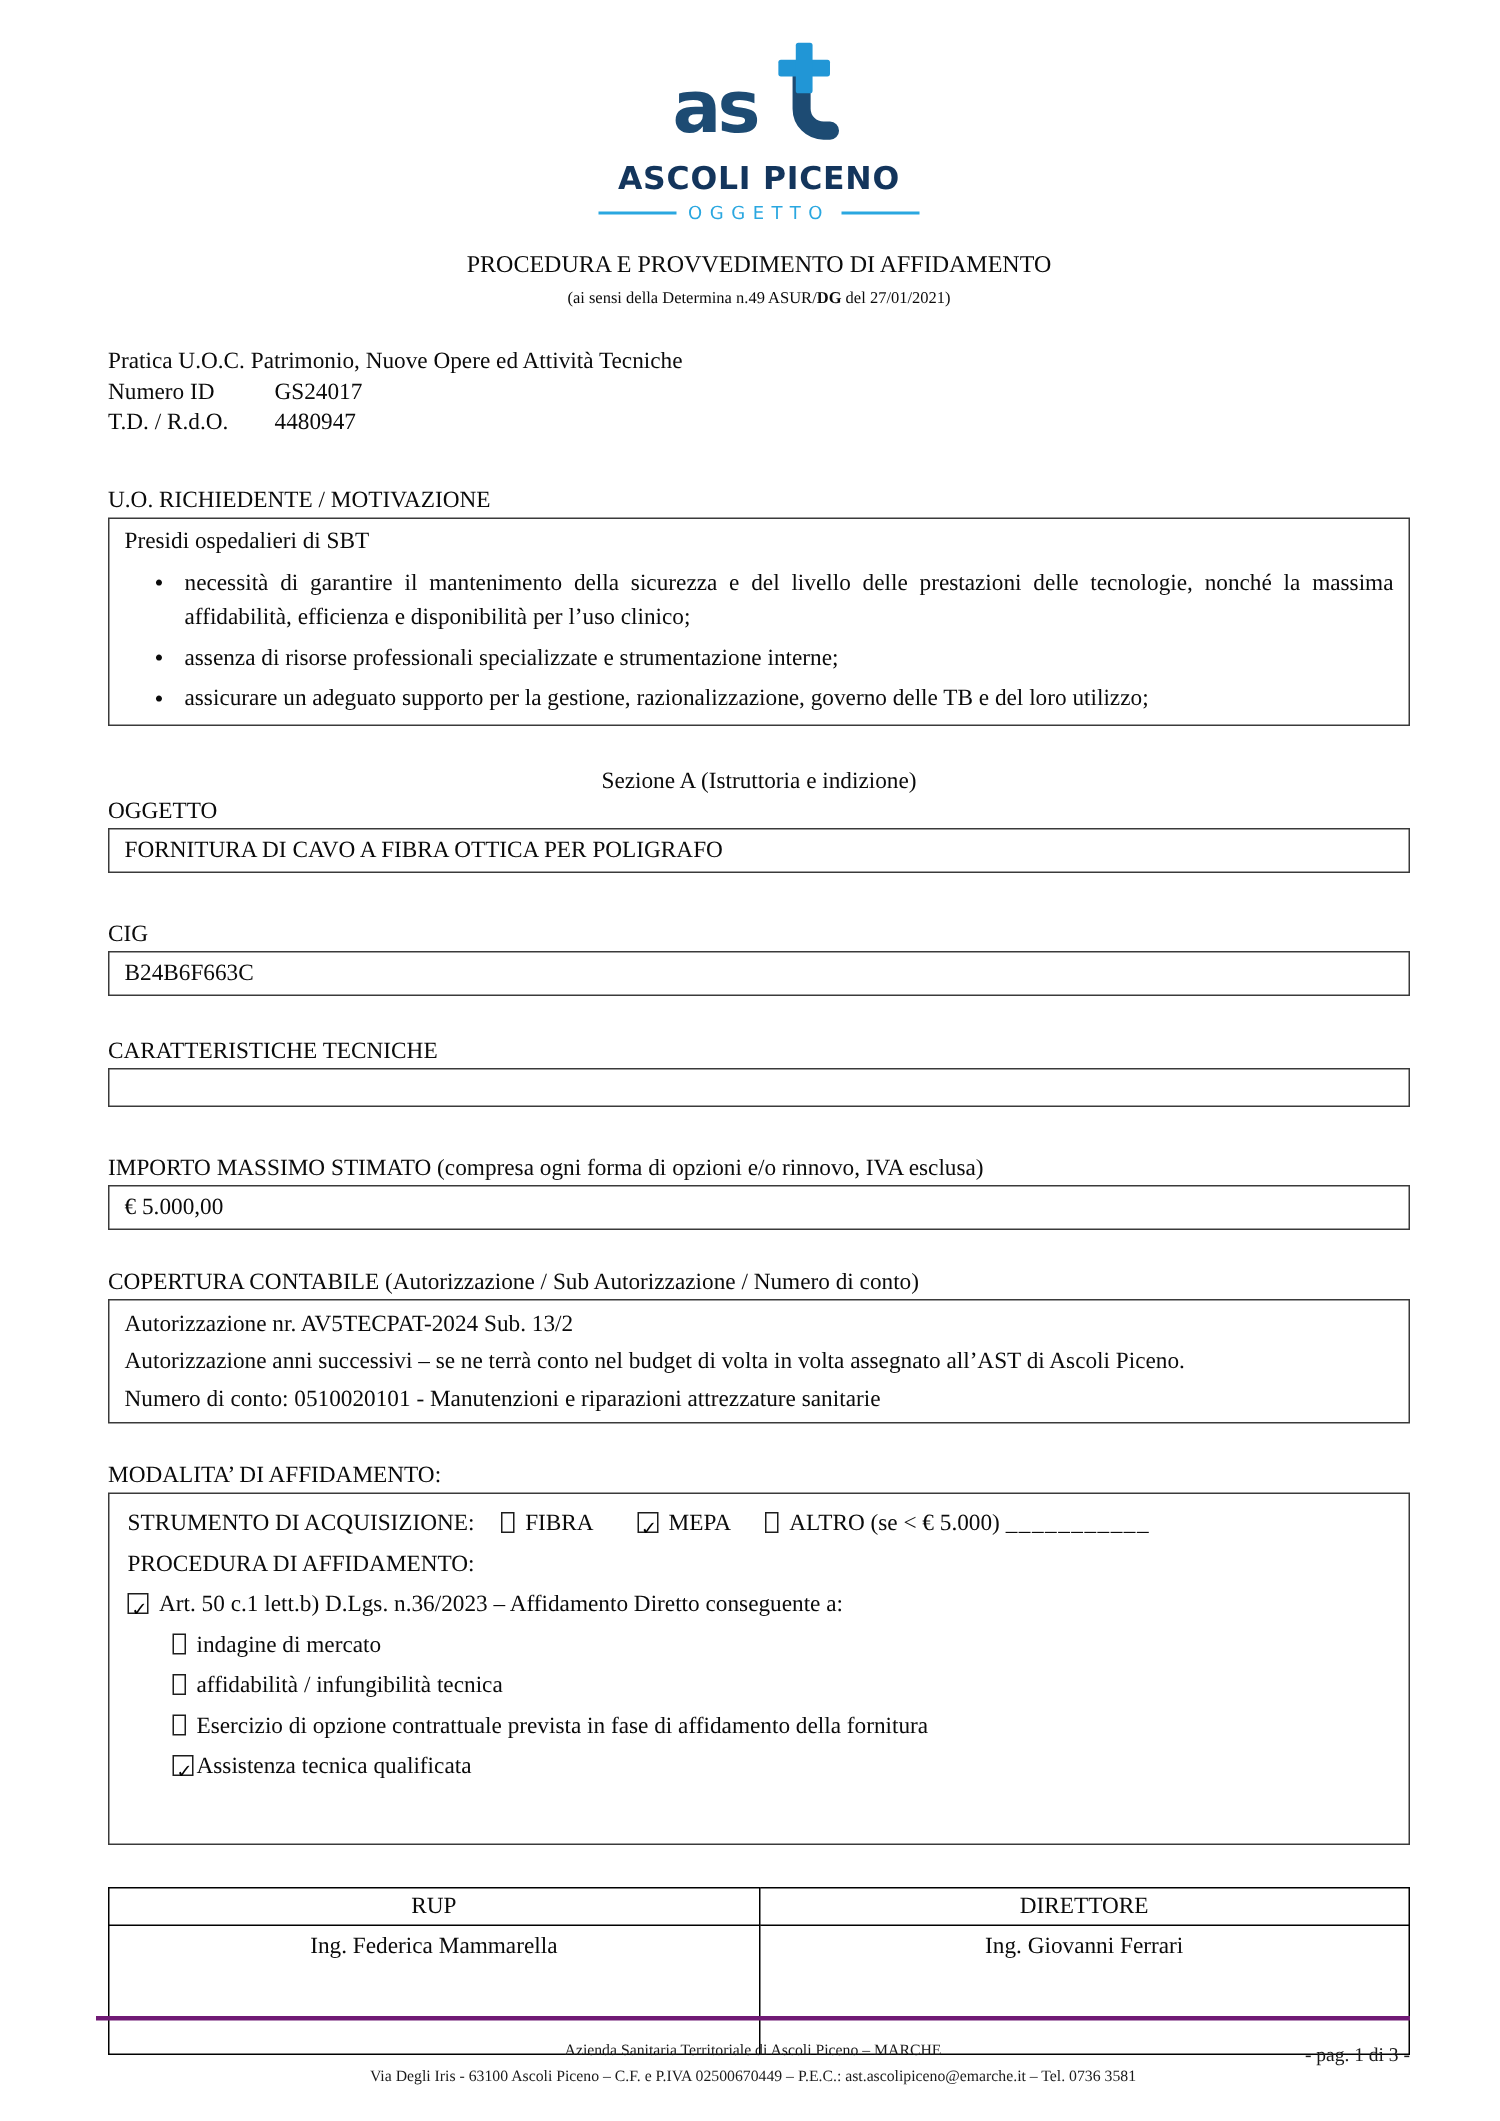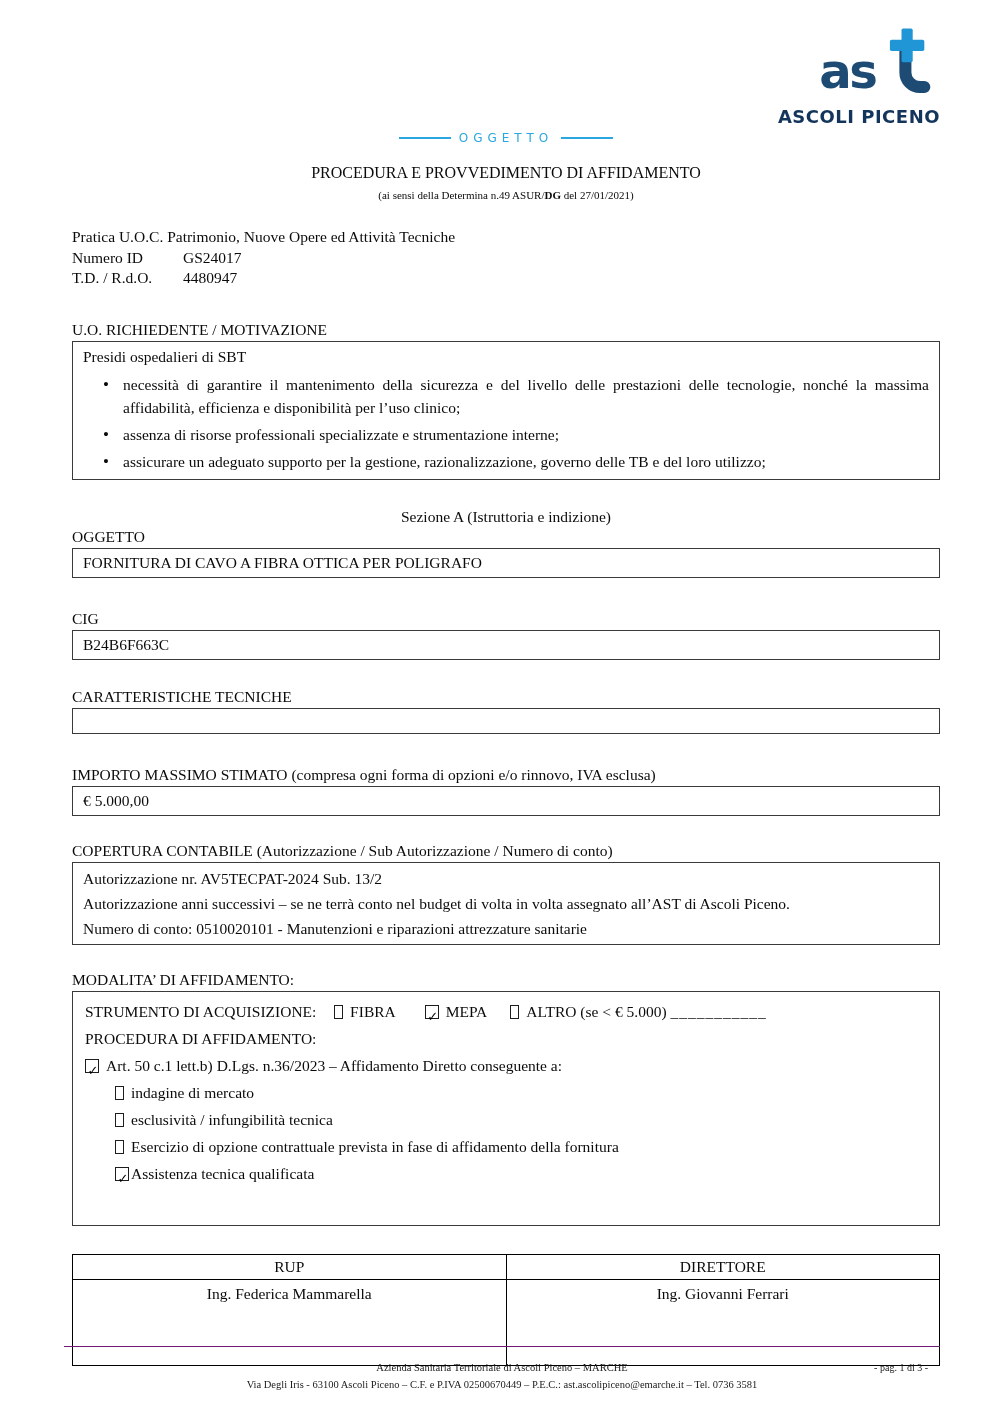--- a/index.html
+++ b/index.html
@@ -5,24 +5,24 @@
   * { box-sizing: border-box; }
   html,body { margin:0; padding:0; background:#e9e9e9; }
   .page {
     width:1000px; height:1414px; margin:0 auto; position:relative;
     background:#ffffff; overflow:hidden;
     font-family:"Liberation Serif", serif; font-size:15.5px; color:#0b0b0b;
   }
   .content { padding:26px 60px 0 72px; }
 
   
-  .logo-wrap { text-align:right; }
+  .logo-wrap { text-align:center; }
   .logo-mark { display:inline-block; }
   .logo-city {
-    font-family:"DejaVu Sans", sans-serif; font-weight:bold; font-size:18px;
+    font-family:"DejaVu Sans", sans-serif; font-weight:bold; font-size:21px;
     color:#13355c; letter-spacing:.5px; margin-top:2px;
   }
   .logo-region-row { display:flex; align-items:center; justify-content:center; margin-top:4px; }
   .logo-region {
     font-family:"DejaVu Sans", sans-serif; font-size:12px; color:#2aa7e0;
     letter-spacing:5px; padding:0 8px;
   }
   .logo-line { width:52px; border-top:2px solid #2aa7e0; }
 
   
@@ -77,24 +77,24 @@
   .sig-table { width:100%; border-collapse:collapse; margin-top:28px; }
   .sig-table th, .sig-table td {
     border:1.5px solid #000; font-weight:normal; text-align:center; font-size:15.5px;
   }
   .sig-table th { padding:3px 0; }
   .sig-table td { height:86px; vertical-align:top; padding-top:5px; }
 
   
   .footer {
     position:absolute; left:64px; right:60px; bottom:20px;
-    border-top:1px solid #701a75; padding-top:13px;
+    border-top:3px solid #701a75; padding-top:13px;
     text-align:center; font-size:10.5px; line-height:1.6; color:#1a1a1a;
   }
-  .page-num { position:absolute; right:12px; top:13px; font-size:10px; color:#1a1a1a; }
+  .page-num { position:absolute; right:0; top:13px; font-size:13px; color:#1a1a1a; }
 </style>
 </head>
 <body>
 
 <div class="page">
   <div class="content">
 
     <div class="logo-wrap">
       <div class="logo-mark">
         <svg width="126" height="74" viewBox="0 0 126 -0.001 126 74" style="overflow:visible">
@@ -198,21 +198,21 @@
           <span class="opt-gap" style="width:16px"></span>
           <span class="cb"></span><span>ALTRO (se &lt; € 5.000)</span>
           <span class="blank-line">___________</span>
         </div>
         <div>PROCEDURA DI AFFIDAMENTO:</div>
         <div>
           <span class="cb checked"></span><span>Art. 50 c.1 lett.b) D.Lgs. n.36/2023 – Affidamento Diretto conseguente a:</span>
         </div>
         <div class="sub-opts">
           <div><span class="cb"></span><span>indagine di mercato</span></div>
-          <div><span class="cb"></span><span>esclusività / infungibilità tecnica</span></div>
+          <div><span class="cb"></span><span>affidabilità / infungibilità tecnica</span></div>
           <div><span class="cb"></span><span>Esercizio di opzione contrattuale prevista in fase di affidamento della fornitura</span></div>
           <div><span class="cb checked" style="margin-right:2px"></span><span>Assistenza tecnica qualificata</span></div>
         </div>
       </div>
     </div>
 
     <table class="sig-table">
       <tbody>
           <tr>
         <th style="width:50%">RUP</th>

